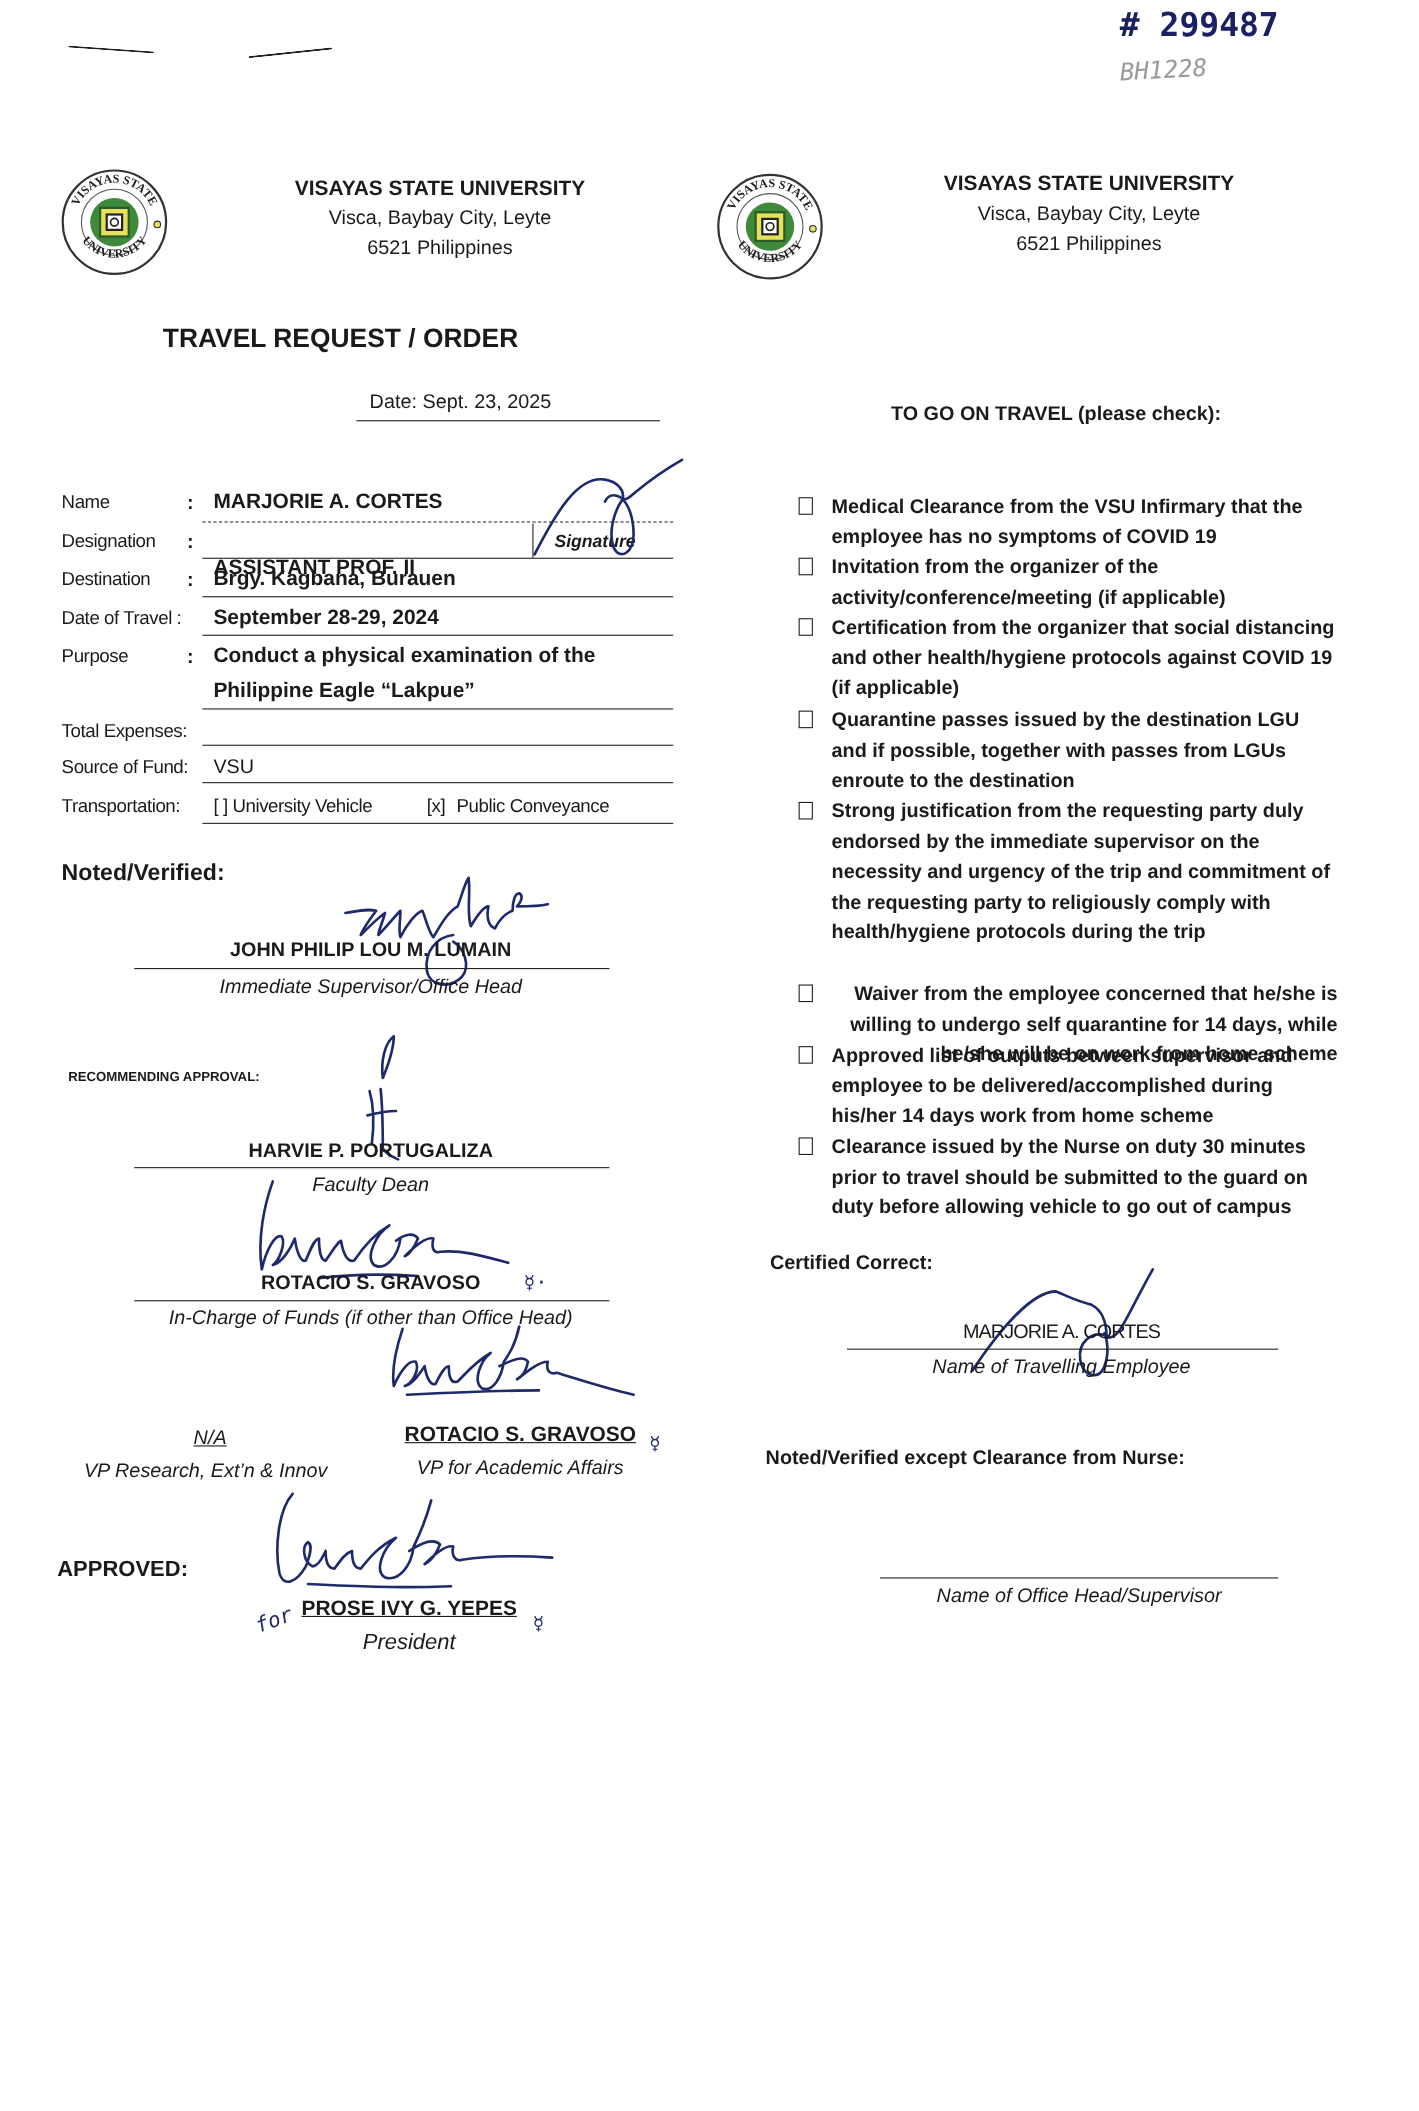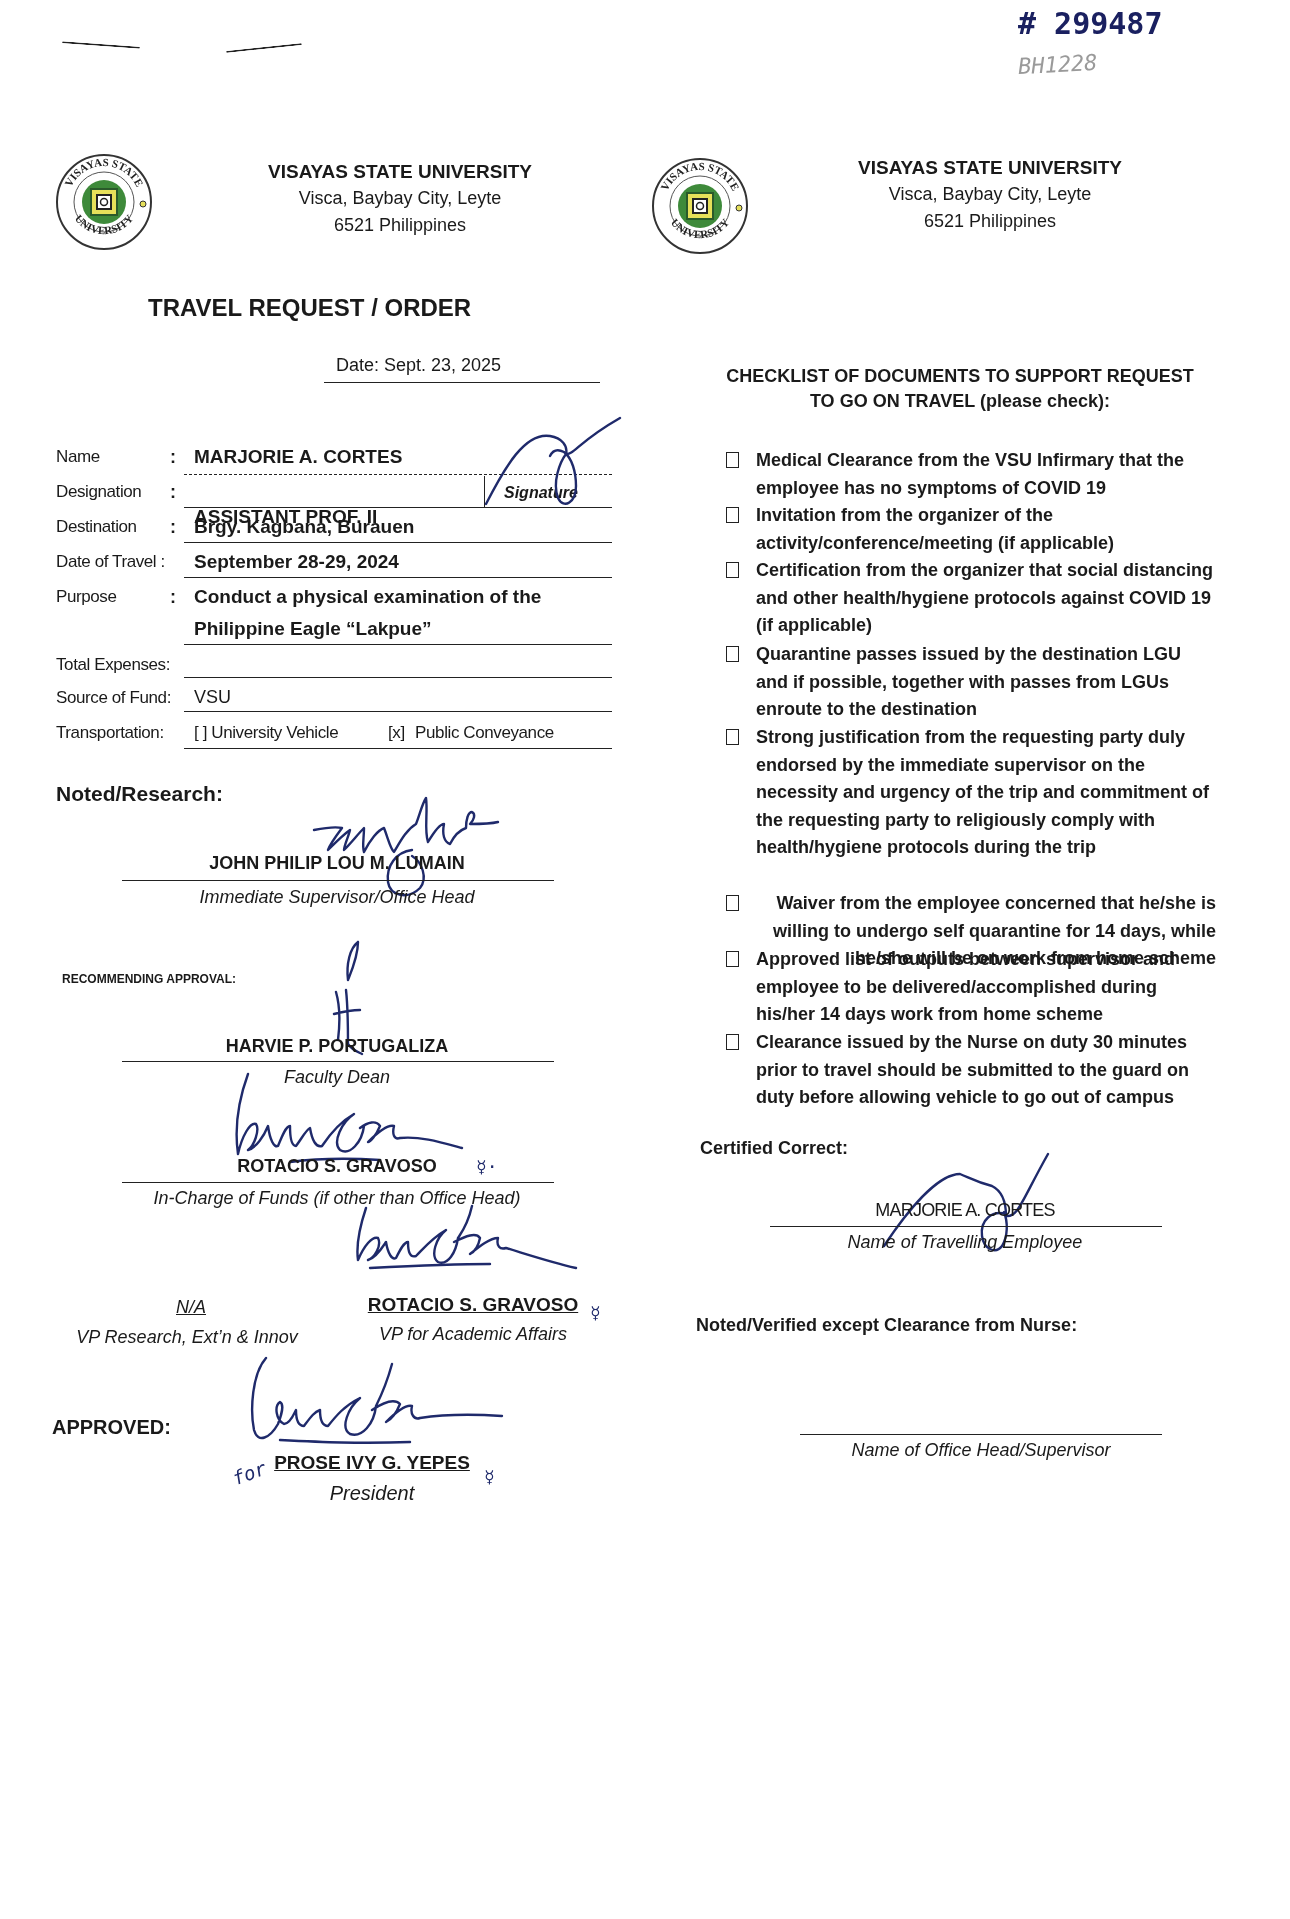--- a/index.html
+++ b/index.html
@@ -106,21 +106,21 @@
     <span>[x]</span>
     <span style="margin-left:6px;">Public Conveyance</span>
   </div>
   <div class="line" style="left:184px;top:748px;width:428px;"></div>
 
   <svg class="sig" style="left:480px;top:412px;" width="140" height="100" viewBox="0 0 140 100">
     <path d="M6,92 C25,55 45,20 70,24 C82,26 88,34 86,42 C94,43 98,30 140,6"></path>
     <path d="M86,42 C80,50 72,70 78,86 C84,98 96,90 96,74 C96,60 92,46 84,40 C80,38 74,36 70,44"></path>
   </svg>
 
-  <div class="abs bold" style="left:56px;top:782px;font-size:21px;">Noted/Research:</div>
+  <div class="abs bold" style="left:56px;top:782px;font-size:21px;">Noted/Verified:</div>
   <svg class="sig" style="left:304px;top:790px;" width="200" height="110" viewBox="0 0 200 110">
     <path d="M10,40 C20,38 30,36 38,38 C32,46 26,54 24,60 C32,52 40,44 46,40 C44,48 40,56 40,60 C48,52 54,44 60,38 C60,48 58,56 60,62 C66,50 74,40 80,38 C84,48 86,58 90,62 C96,52 102,40 112,34 C116,24 118,14 122,8 C124,22 120,40 124,52 C130,42 136,34 140,34 C138,44 140,52 146,54 C150,46 156,40 162,38 C162,30 164,22 168,22 C172,24 170,30 166,34 C178,34 186,34 194,32"></path>
     <path d="M108,60 C92,62 82,76 84,92 C86,106 104,110 116,98 C124,88 118,72 108,66"></path>
   </svg>
   <div class="sig-name" style="left:122px;top:853px;width:430px;">JOHN PHILIP LOU M. LUMAIN</div>
   <div class="line" style="left:122px;top:880px;width:432px;"></div>
   <div class="sig-title" style="left:122px;top:887px;width:430px;">Immediate Supervisor/Office Head</div>
 
   <div class="abs bold" style="left:62px;top:972px;font-size:12px;">RECOMMENDING APPROVAL:</div>
   <svg class="sig" style="left:318px;top:940px;" width="60" height="120" viewBox="0 0 60 120">
@@ -181,21 +181,20 @@
     <text font-size="11" font-weight="bold" fill="#222" font-family="Liberation Serif, serif"><textPath href="#arcBotR" startOffset="50%" text-anchor="middle">UNIVERSITY</textPath></text>
   </svg>
 
   <div class="uni-head" style="left:830px;top:154px;width:320px;">
     <div class="n">VISAYAS STATE UNIVERSITY</div>
     <div>Visca, Baybay City, Leyte</div>
     <div>6521   Philippines</div>
   </div>
 
   <div class="abs bold center" style="left:720px;top:364px;width:480px;font-size:18px;line-height:25px;">
-    <div>CHECKLIST OF DOCUMENTS TO SUPPORT REQUEST</div>
     <div>TO GO ON TRAVEL (please check):</div>
   </div>
 
   <div class="check-item" style="top:447px;">
     <span class="box"></span>
     <span class="txt">Medical Clearance from the VSU Infirmary that the employee has no symptoms of COVID 19</span>
   </div>
   <div class="check-item" style="top:502px;">
     <span class="box"></span>
     <span class="txt">Invitation from the organizer of the activity/conference/meeting (if applicable)</span>

